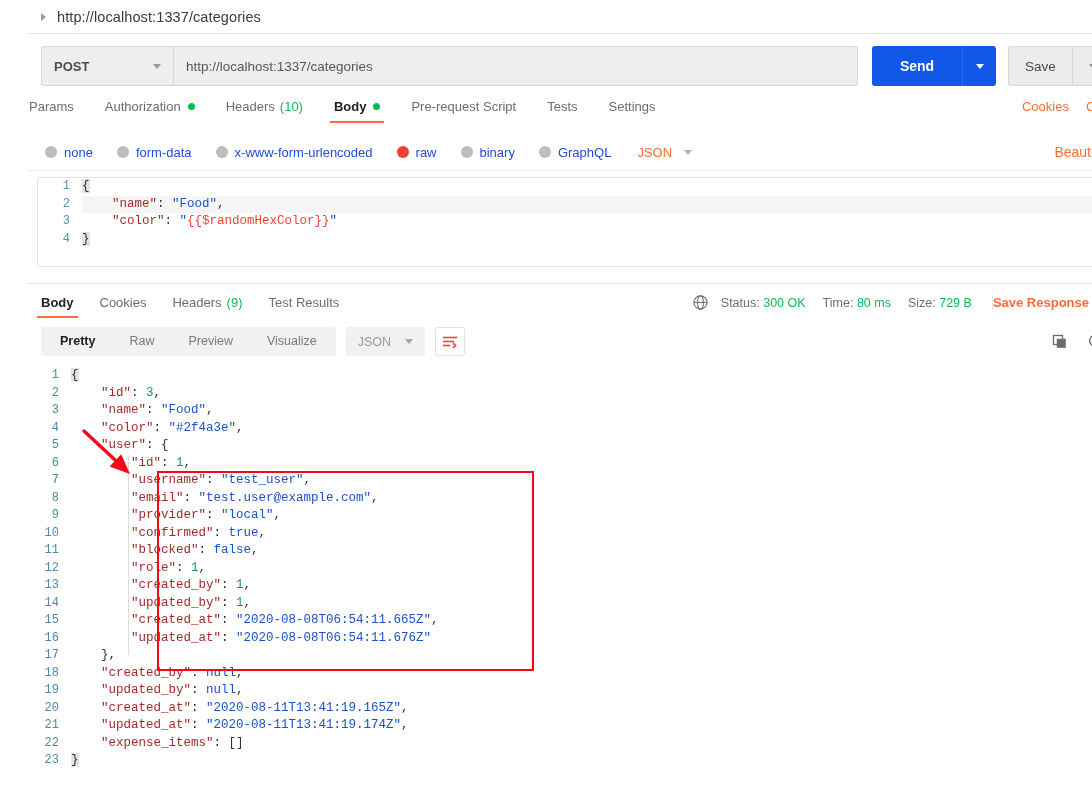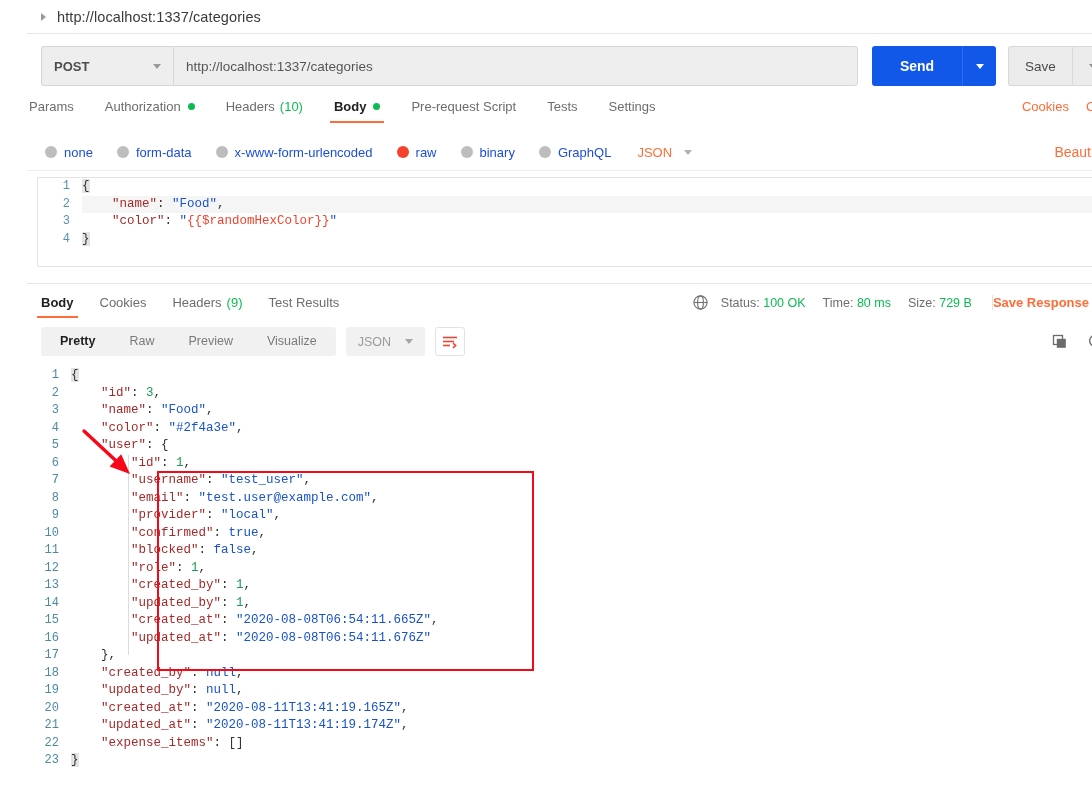--- a/index.html
+++ b/index.html
@@ -512,21 +512,21 @@
     <div class="status-wrap">
       <span class="globe">
         <svg width="17" height="17" viewBox="0 0 17 17">
           <circle cx="8.5" cy="8.5" r="6.6" fill="none" stroke="#707070" stroke-width="1.1"></circle>
           <ellipse cx="8.5" cy="8.5" rx="2.9" ry="6.6" fill="none" stroke="#707070" stroke-width="1.1"></ellipse>
           <line x1="2" y1="8.5" x2="15" y2="8.5" stroke="#707070" stroke-width="1.1"></line>
         </svg>
       </span>
       <span class="status-item">
         <span>Status:</span>
-        <span class="stat-green">100 OK</span>
+        <span class="stat-green">300 OK</span>
       </span>
       <span class="status-item">
         <span>Time:</span>
         <span class="stat-green">80 ms</span>
       </span>
       <span class="status-item">
         <span>Size:</span>
         <span class="stat-green">729 B</span>
       </span>
       <span class="save-resp">

